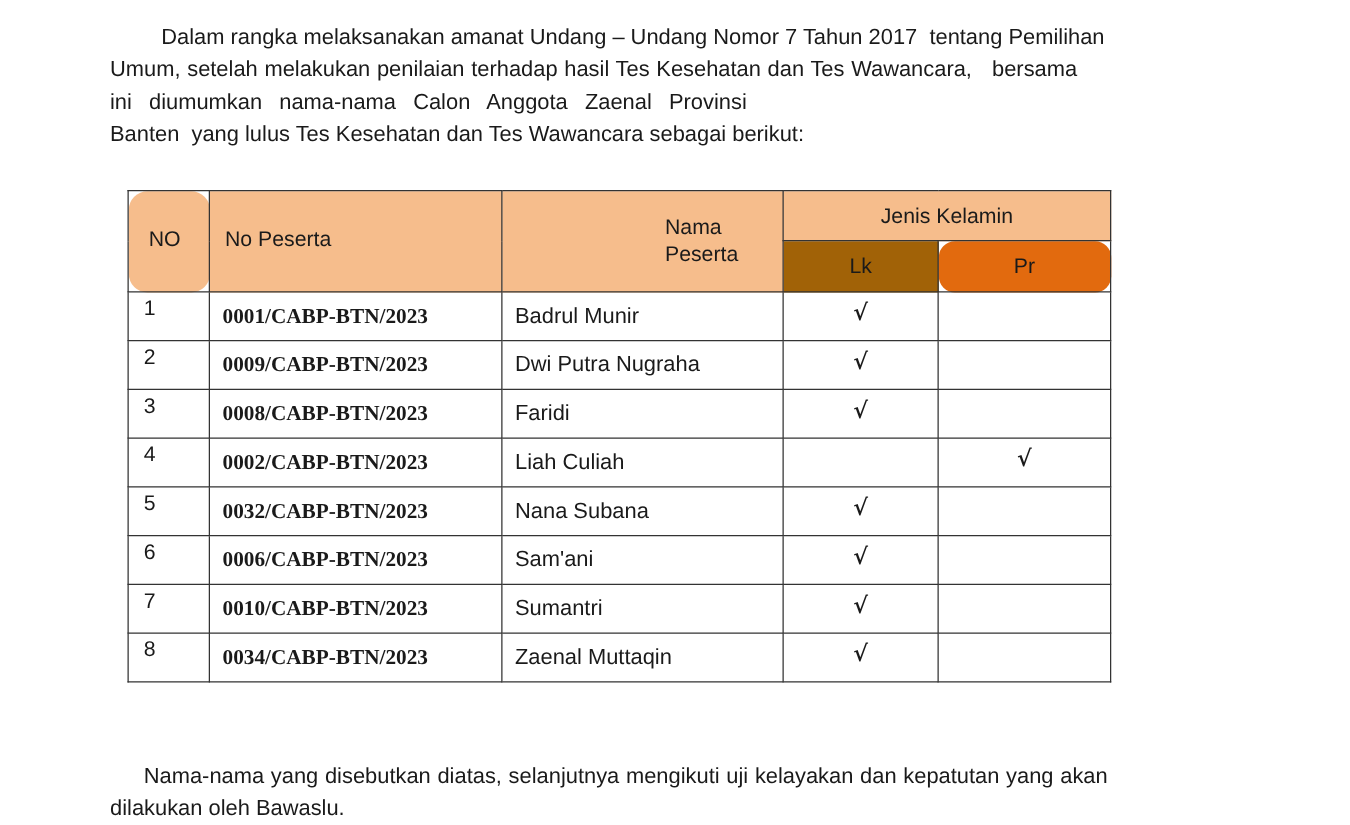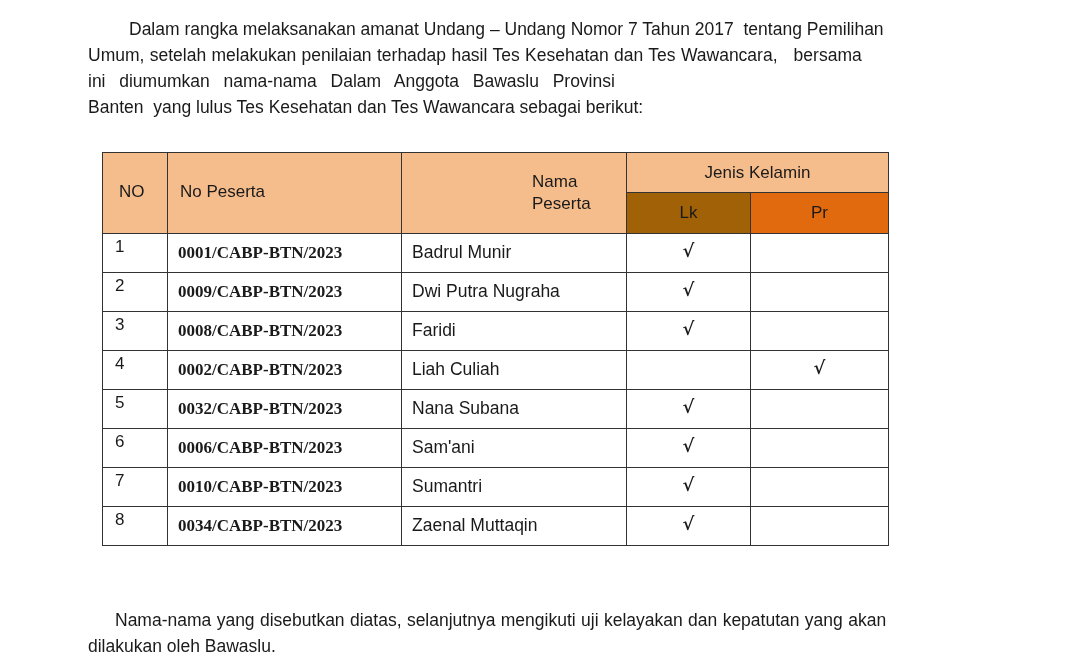--- a/index.html
+++ b/index.html
@@ -21,48 +21,48 @@
   .idval { display:block; padding:9px 0 0 10px; font-family:"Liberation Serif", serif; font-weight:bold; font-size:17px; }
   .nmval { display:block; padding:8px 0 0 10px; font-size:17.5px; }
   .chk { display:block; text-align:center; padding-top:6px; font-family:"DejaVu Serif", serif; font-size:18px; font-weight:bold; }
 </style>
 </head>
 <body>
 
 <div>
   <div class="line" style="left:129px; top:19px;">Dalam rangka melaksanakan amanat Undang – Undang Nomor 7 Tahun 2017  tentang Pemilihan</div>
   <div class="line" style="left:88px; top:45px; word-spacing:0.5px;">Umum, setelah melakukan penilaian terhadap hasil Tes Kesehatan dan Tes Wawancara,   bersama</div>
-  <div class="line" style="left:88px; top:71px; word-spacing:2px;">ini  diumumkan  nama-nama  Dalam  Anggota  Bawaslu  Provinsi</div>
+  <div class="line" style="left:88px; top:71px; word-spacing:2px;">ini  diumumkan  nama-nama  Calon  Anggota  Zaenal  Provinsi</div>
   <div class="line" style="left:88px; top:97px;">Banten  yang lulus Tes Kesehatan dan Tes Wawancara sebagai berikut:</div>
 </div>
 
 <table class="t">
   <tbody>
       <tr style="height:40px;">
-    <td class="hdr c-no" rowspan="2" style="vertical-align:middle;">
+    <td class="hdr c-no" rowspan="2" style="vertical-align:middle;border-radius:15px;">
       <span style="display:block; padding-left:16px; padding-bottom:2px;">NO</span>
     </td>
     <td class="hdr c-id" rowspan="2" style="vertical-align:middle;">
       <span style="display:block; padding-left:12px; padding-bottom:2px;">No Peserta</span>
     </td>
     <td class="hdr c-nm" rowspan="2" style="vertical-align:middle; text-align:right;margin-top:37px;">
       <span style="display:block; padding-right:26px; line-height:22px; text-align:left; padding-left:130px;">
         <span style="display:block; padding-left:0px;">Nama</span>
         <span style="display:block;">Peserta</span>
       </span>
     </td>
     <td class="hdr" colspan="2" style="text-align:center; vertical-align:middle;">
       <span>Jenis Kelamin</span>
     </td>
   </tr>
   <tr style="height:41px;">
     <td class="lk c-lk" style="text-align:center; vertical-align:middle;">
       <span>Lk</span>
     </td>
-    <td class="pr c-pr" style="text-align:center; vertical-align:middle;">
+    <td class="pr c-pr" style="text-align:center; vertical-align:middle;border-radius:13px;">
       <span>Pr</span>
     </td>
   </tr>
 
   <tr class="row">
     <td>
           <span class="noval">1</span>
         </td>
     <td>
           <span class="idval">0001/CABP-BTN/2023</span>

